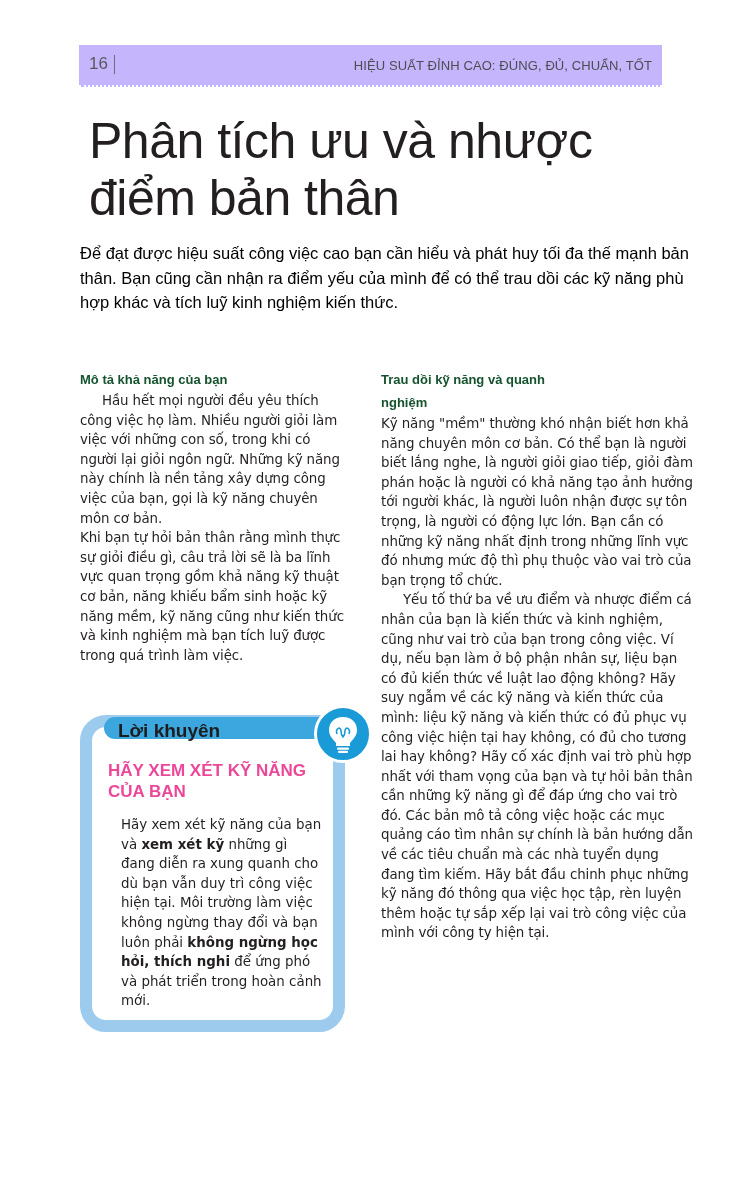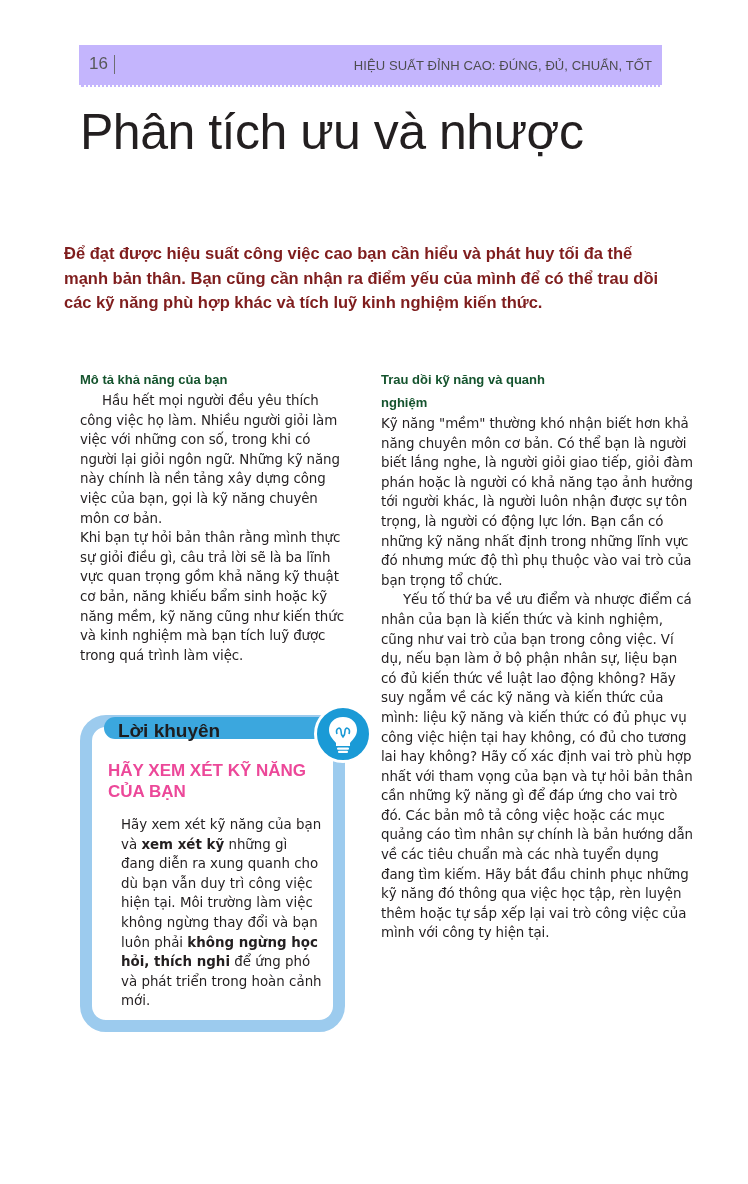--- a/index.html
+++ b/index.html
@@ -22,23 +22,23 @@
   .running-title {
     position: absolute; right: 10px; top: 13px; font-size: 13px; color: #4d4d4f;
     font-family: "Liberation Sans", sans-serif; letter-spacing: 0.1px;
   }
   .title {
     position: absolute; left: 80px; top: 104px; width: 620px;
     font-family: "Liberation Sans", sans-serif; font-weight: 400;
     font-size: 50px; line-height: 57px; color: #231f20; letter-spacing: -0.5px;
   }
   .intro {
-    position: absolute; left: 64px; top: 241px; width: 610px;
-    font-family: "Liberation Sans", sans-serif; font-weight: 700;
-    font-size: 16.5px; line-height: 24.5px; color: #7f1d1d;
+    position: absolute; left: 80px; top: 241px; width: 610px;
+    font-family: "Liberation Sans", sans-serif; font-weight: 400;
+    font-size: 16.5px; line-height: 24.5px; color: #000000;
   }
   .col-left { position: absolute; left: 80px; top: 368px; width: 268px; }
   .col-right { position: absolute; left: 381px; top: 368px; width: 312px; }
   .h2 {
     font-family: "Liberation Sans", sans-serif; font-weight: 700;
     font-size: 13px; line-height: 23px; margin: 0; color: #14532d;
   }
   .body {
     font-family: "DejaVu Sans", sans-serif; font-size: 13.4px; line-height: 19.6px;
     color: #231f20; margin: 0; letter-spacing: -0.1px;
@@ -72,22 +72,23 @@
 </style>
 </head>
 <body>
 
 <div class="header-bar">
   <span class="page-num">16</span>
   <span class="page-sep"></span>
   <span class="running-title">HIỆU SUẤT ĐỈNH CAO: ĐÚNG, ĐỦ, CHUẨN, TỐT</span>
 </div>
 
-<h1 class="title" style="margin:0;">
+<h1 class="title" style="margin:9px;">
   <span>Phân tích ưu và nhược</span><br>
+  <span>điểm bản thân</span>
 </h1>
 
 <p class="intro" style="margin:0;">Để đạt được hiệu suất công việc cao bạn cần hiểu và phát huy tối đa thế mạnh bản thân. Bạn cũng cần nhận ra điểm yếu của mình để có thể trau dồi các kỹ năng phù hợp khác và tích luỹ kinh nghiệm kiến thức.</p>
 
 <div class="col-left">
   <h2 class="h2">Mô tả khả năng của bạn</h2>
   <p class="body"><span class="indent"></span><span>Hầu hết mọi người đều yêu thích công việc họ làm. Nhiều người giỏi làm việc với những con số, trong khi có người lại giỏi ngôn ngữ. Những kỹ năng này chính là nền tảng xây dựng công việc của bạn, gọi là kỹ năng chuyên môn cơ bản.</span></p>
   <p class="body">Khi bạn tự hỏi bản thân rằng mình thực sự giỏi điều gì, câu trả lời sẽ là ba lĩnh vực quan trọng gồm khả năng kỹ thuật cơ bản, năng khiếu bẩm sinh hoặc kỹ năng mềm, kỹ năng cũng như kiến thức và kinh nghiệm mà bạn tích luỹ được trong quá trình làm việc.</p>
 </div>
 

